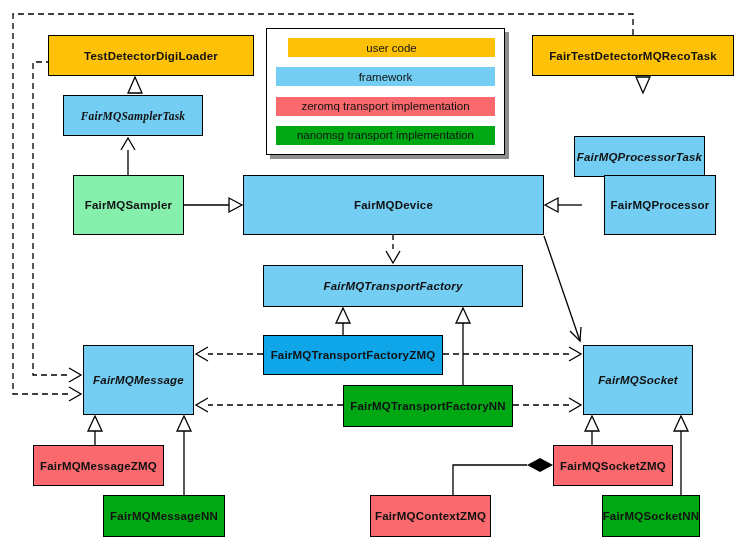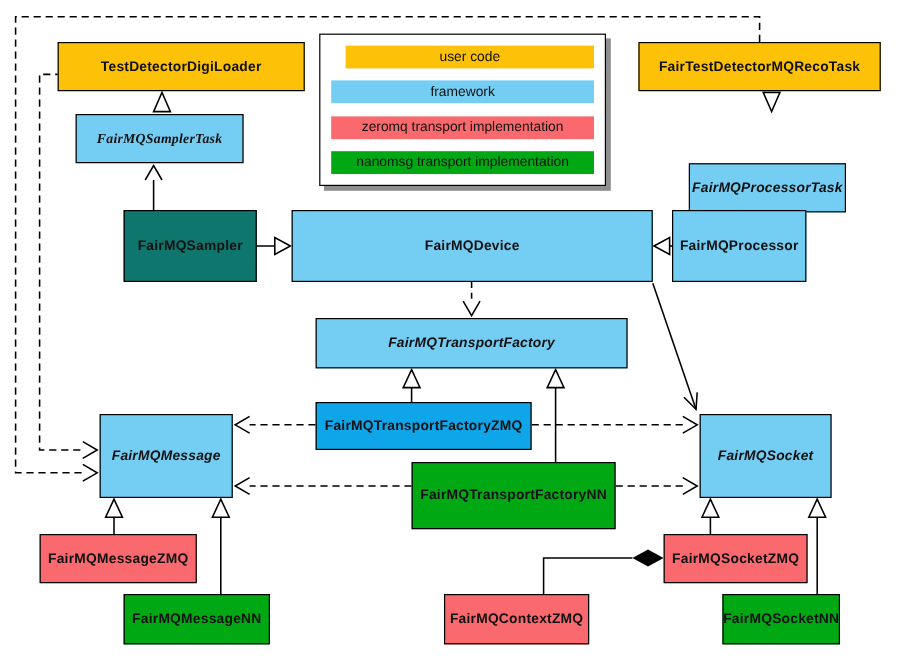--- a/index.html
+++ b/index.html
@@ -107,31 +107,31 @@
   </div>
 
   <div class="node" style="left: 48px; top: 35px; width: 206px; height: 41px; background-color: rgb(253, 193, 7);">TestDetectorDigiLoader</div>
 
   <div class="node" style="left: 532px; top: 35px; width: 202px; height: 41px; background-color: rgb(253, 193, 7);">FairTestDetectorMQRecoTask</div>
 
   <div class="node abstract" style="left: 63px; top: 95px; width: 140px; height: 41px; background-color: rgb(116, 205, 243); font-family: Liberation Serif, serif;">FairMQSamplerTask</div>
 
   <div class="node abstract" style="left: 574px; top: 95px; width: 131px; height: 41px; background-color: rgb(116, 205, 243); margin-top: 41px;">FairMQProcessorTask</div>
 
-  <div class="node" style="left: 73px; top: 175px; width: 111px; height: 60px; background-color: #0f766e; margin-left: 30px;">FairMQSampler</div>
+  <div class="node" style="left: 73px; top: 175px; width: 111px; height: 60px; background-color: #86efac;">FairMQSampler</div>
 
   <div class="node" style="left: 243px; top: 175px; width: 301px; height: 60px; background-color: rgb(116, 205, 243);">FairMQDevice</div>
 
-  <div class="node" style="left: 560px; top: 175px; width: 112px; height: 60px; background-color: rgb(116, 205, 243);">FairMQProcessor</div>
+  <div class="node" style="left: 604px; top: 175px; width: 112px; height: 60px; background-color: rgb(116, 205, 243);">FairMQProcessor</div>
 
   <div class="node abstract" style="left: 263px; top: 265px; width: 260px; height: 42px; background-color: rgb(116, 205, 243);">FairMQTransportFactory</div>
 
   <div class="node" style="left: 263px; top: 335px; width: 180px; height: 40px; background-color: #0ea5e9;">FairMQTransportFactoryZMQ</div>
 
-  <div class="node" style="left: 343px; top: 385px; width: 170px; height: 56px; background-color: rgb(0, 168, 19);">FairMQTransportFactoryNN</div>
+  <div class="node" style="left: 343px; top: 385px; width: 170px; height: 42px; background-color: rgb(0, 168, 19);">FairMQTransportFactoryNN</div>
 
   <div class="node abstract" style="left: 83px; top: 345px; width: 111px; height: 70px; background-color: rgb(116, 205, 243);">FairMQMessage</div>
 
   <div class="node" style="left: 33px; top: 445px; width: 131px; height: 41px; background-color: rgb(249, 105, 109);">FairMQMessageZMQ</div>
 
   <div class="node abstract" style="left: 583px; top: 345px; width: 110px; height: 70px; background-color: rgb(116, 205, 243);">FairMQSocket</div>
 
   <div class="node" style="left: 103px; top: 495px; width: 122px; height: 42px; background-color: rgb(0, 168, 19); text-align: right;">FairMQMessageNN</div>
 
   <div class="node" style="left: 553px; top: 445px; width: 120px; height: 41px; background-color: rgb(249, 105, 109);">FairMQSocketZMQ</div>

